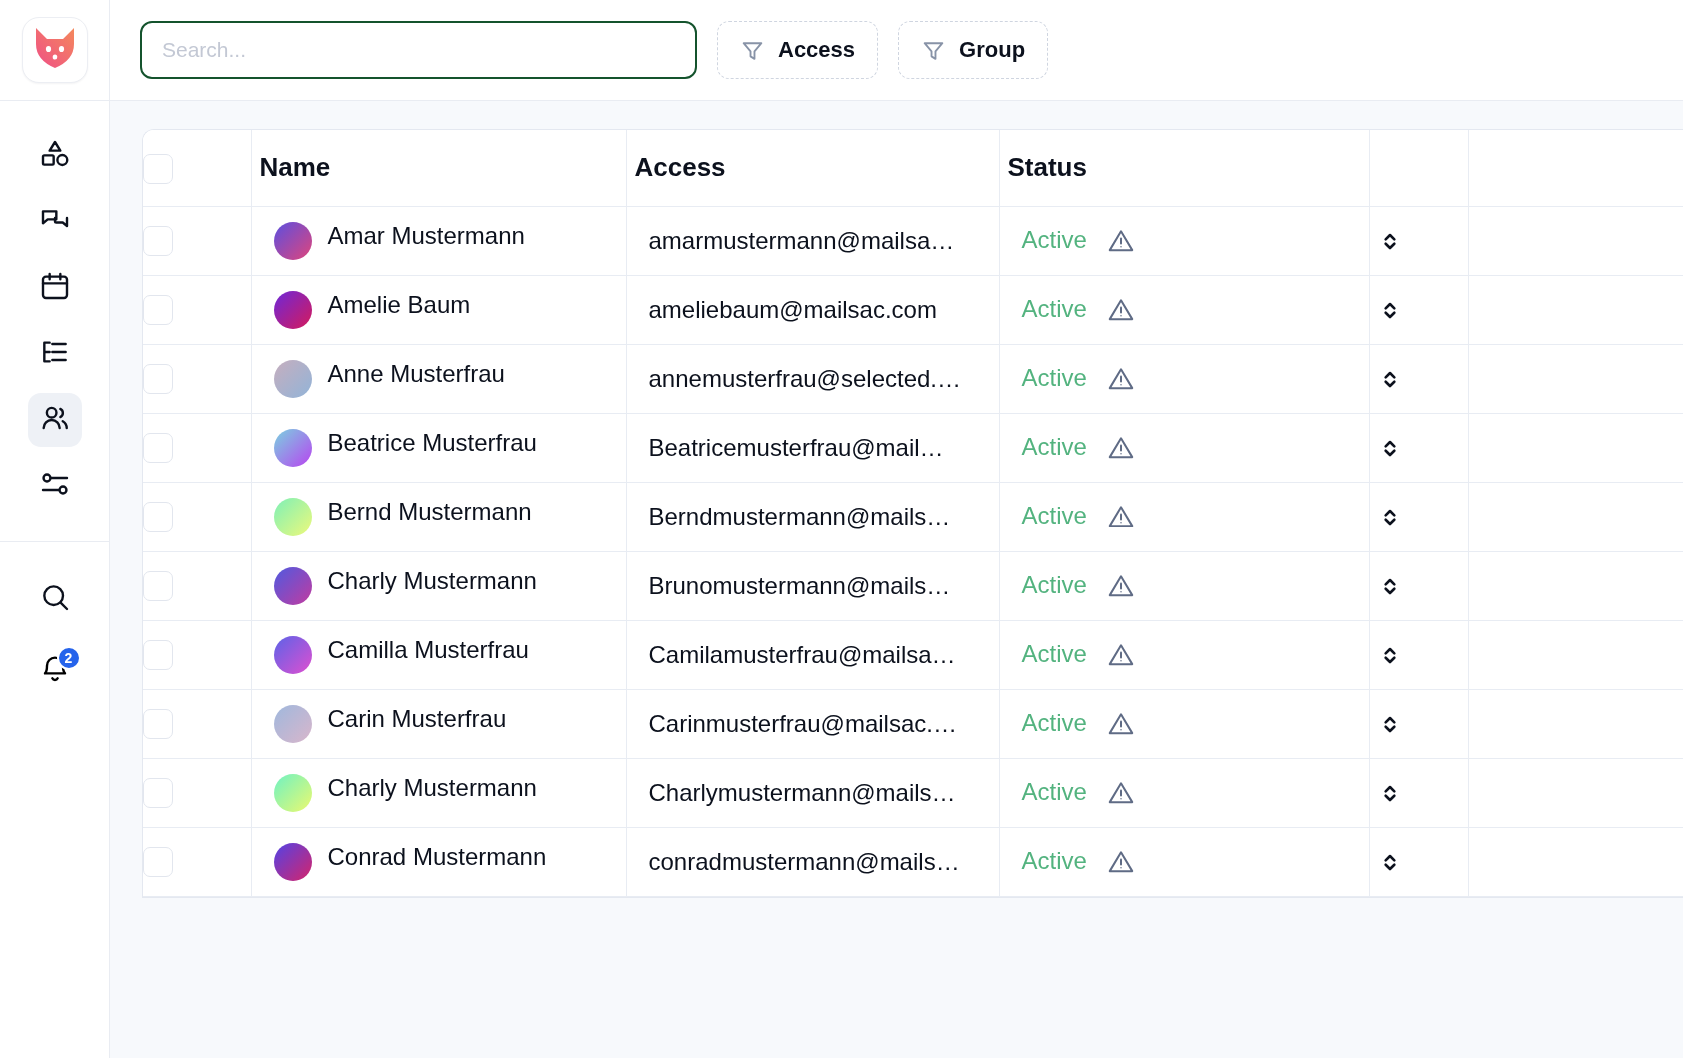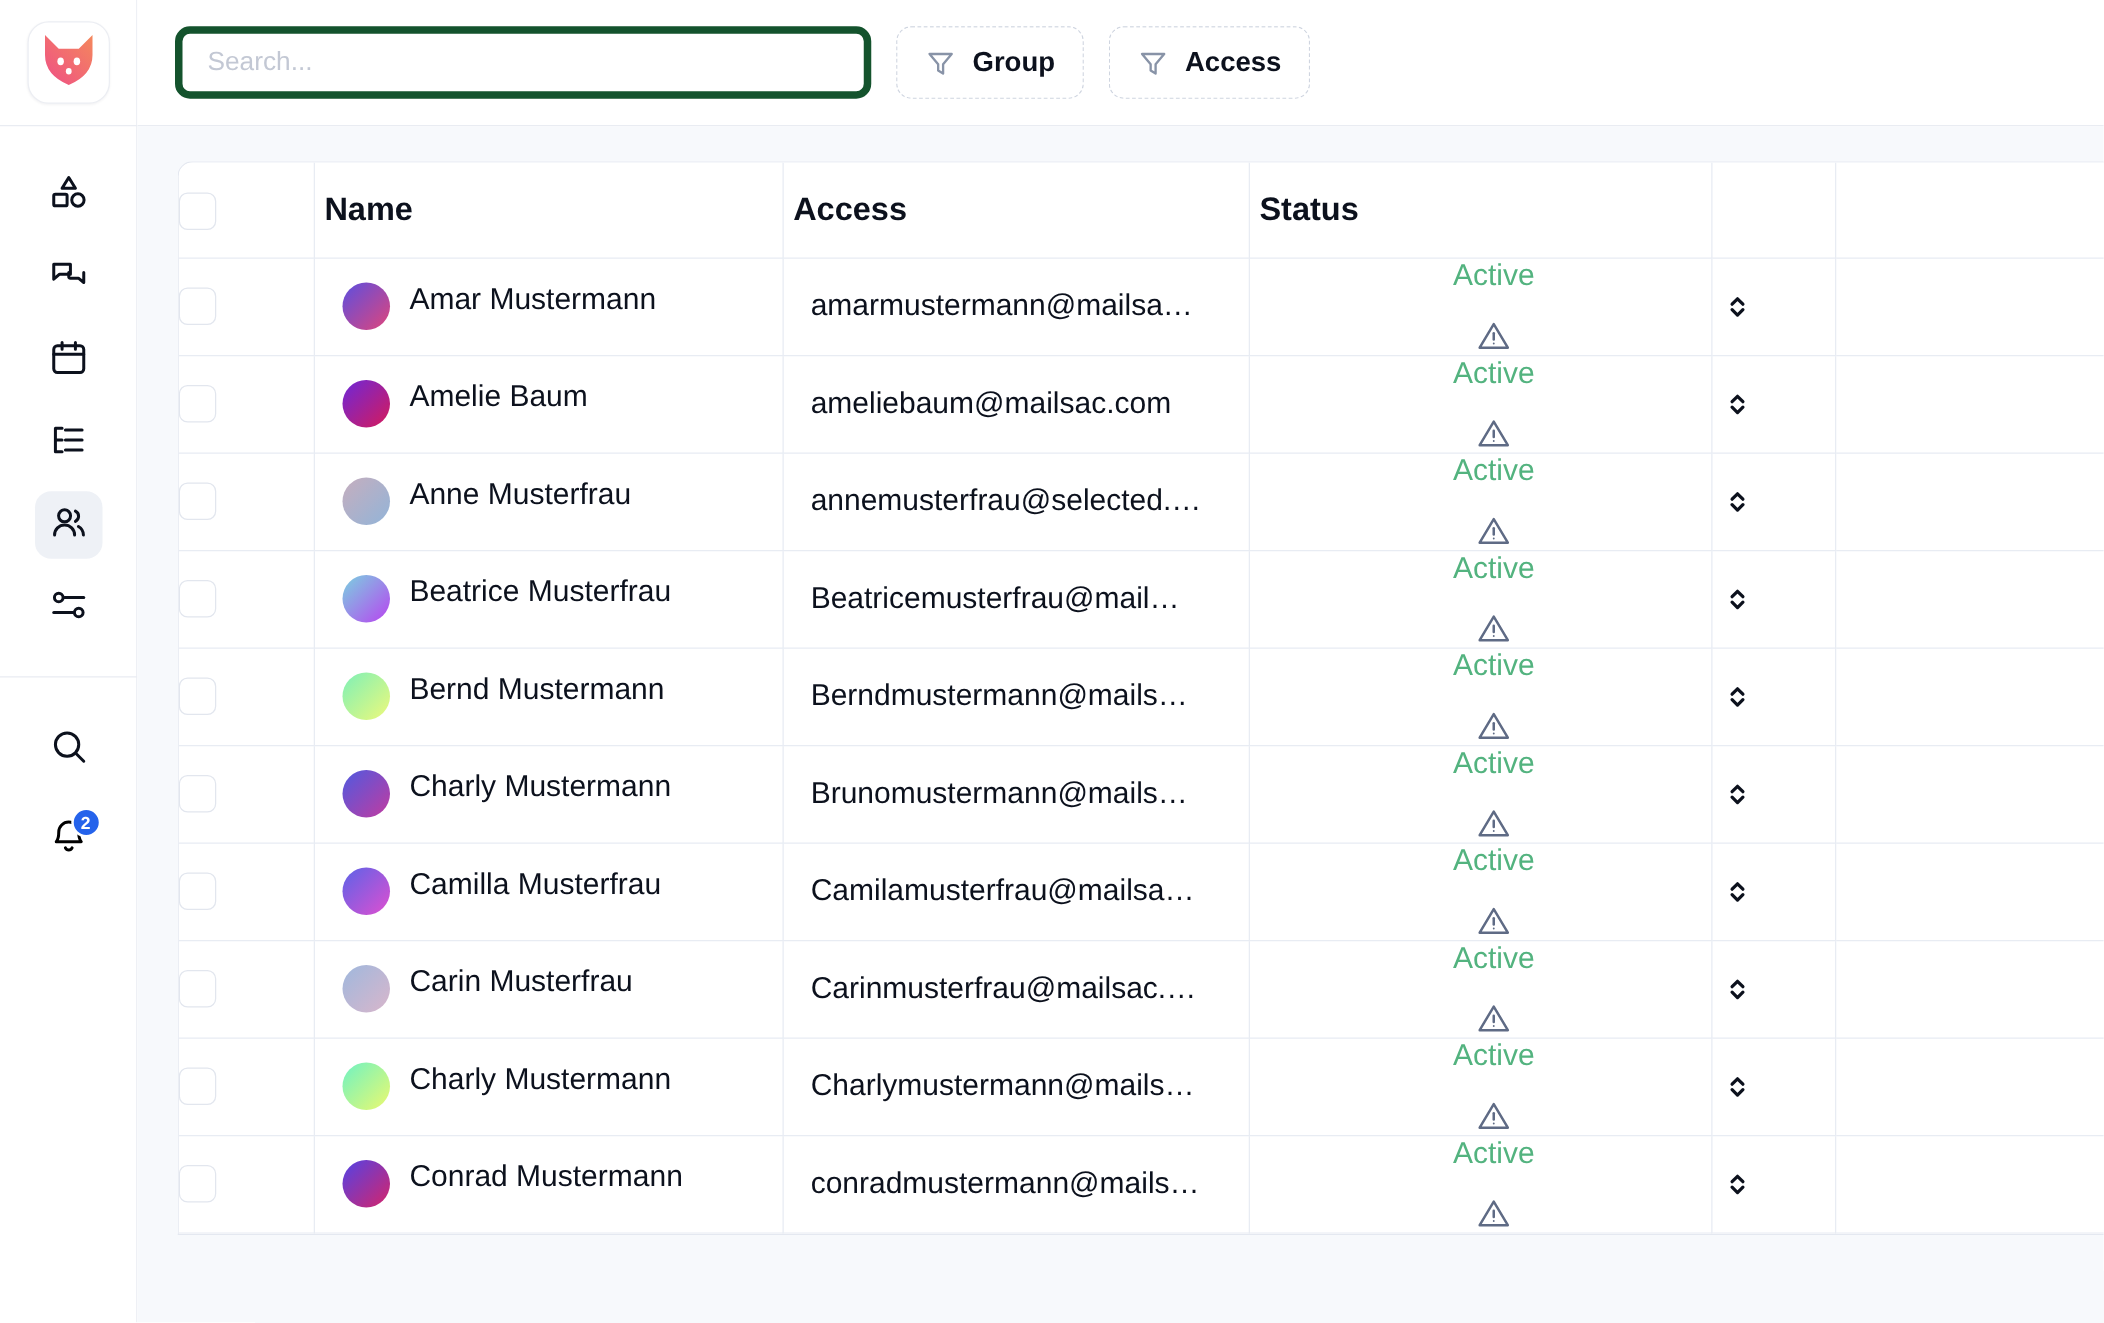--- a/index.html
+++ b/index.html
@@ -73,21 +73,21 @@
     height: 101px;
     border-bottom: 1px solid #e9ecf2;
     display: flex; align-items: center;
     padding: 0 28px 0 30px;
     gap: 20px;
     background: #fff;
     flex: 0 0 101px;
   }
   .search-box {
     width: 557px; height: 58px;
-    border: 6px solid #14532d;
+    border: 2px solid #14532d;
     border-radius: 12px;
     background: #fff;
     padding: 0 20px;
     font-size: 21px;
     color: #0c111d;
     font-family: "Liberation Sans", sans-serif;
     outline: none;
   }
   .search-box::placeholder { color: #c3c8d4; }
 
@@ -162,21 +162,21 @@
     display: inline-block;
     cursor: pointer;
     vertical-align: middle;
   }
   .name-cell { display: flex; gap: 16px; }
   .avatar {
     width: 38px; height: 38px;
     border-radius: 50%;
     flex: 0 0 38px;
   }
-  .status-cell { display: flex; align-items: center; gap: 19px; flex-direction: column; }
+  .status-cell { display: flex; gap: 19px; }
   .status-text { color: #53b37f; font-size: 24px; }
   .warn-icon { display: block; }
   .act-cell { text-align: center; padding-left: 0 !important; }
   .sort-btn {
     display: inline-flex; align-items: center; justify-content: center;
     width: 40px; height: 40px; cursor: pointer; color: #0c111d;
   }
   .footer-note {
     padding: 34px 0 0 30px;
     font-size: 23px;
@@ -299,30 +299,30 @@
 
     <header class="topbar">
       <input class="search-box" type="text" placeholder="Search..." style="">
 
       <button class="filter-btn">
         <span>
           <svg width="25" height="25" viewBox="0 0 24 24" fill="none" stroke="#8893a7" stroke-width="1.8" stroke-linecap="round" stroke-linejoin="round">
             <path d="M3.5 5h17l-6.6 7.8V20l-3.8-2.4v-4.8Z"></path>
           </svg>
         </span>
-        <span>Group</span>
+        <span>Access</span>
       </button>
 
       <button class="filter-btn">
         <span>
           <svg width="25" height="25" viewBox="0 0 24 24" fill="none" stroke="#8893a7" stroke-width="1.8" stroke-linecap="round" stroke-linejoin="round">
             <path d="M3.5 5h17l-6.6 7.8V20l-3.8-2.4v-4.8Z"></path>
           </svg>
         </span>
-        <span>Access</span>
+        <span>Group</span>
       </button>
     </header>
 
     <section class="content">
       <div class="table-card">
         <table class="users">
           <colgroup>
             <col class="c-check">
               <col class="c-name">
               <col class="c-email">

